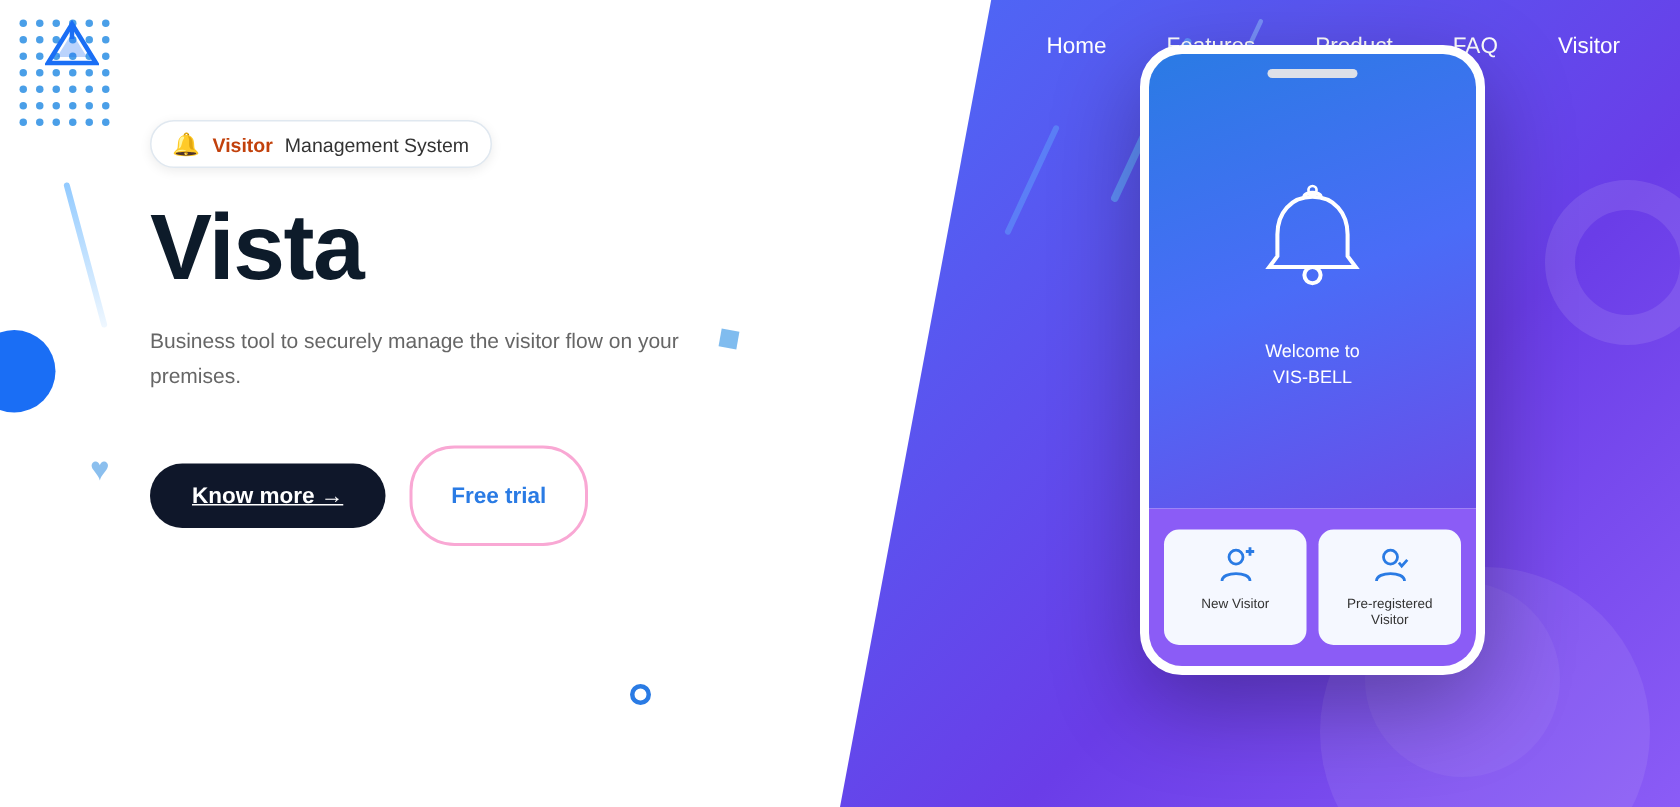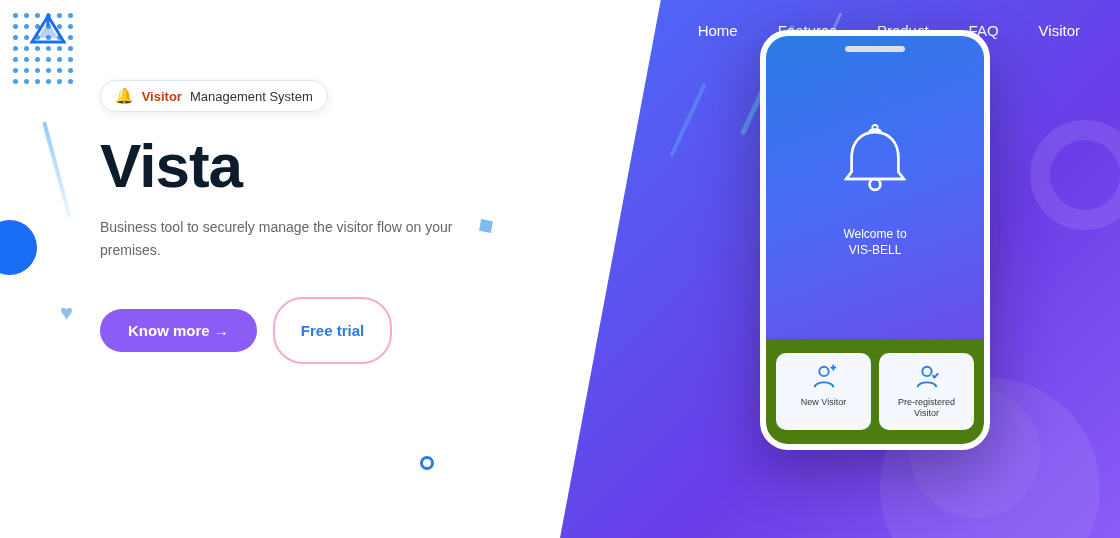--- a/index.html
+++ b/index.html
@@ -228,31 +228,32 @@
       max-width: 360px;
     }
 
     .hero-buttons {
       display: flex;
       gap: 16px;
       align-items: center;
     }
 
     .btn-primary {
-      background: #8b5cf6;
+      background: #0f172a;
       color: #fff;
       border: none;
       border-radius: 30px;
       padding: 13px 28px;
       font-size: 15px;
       font-weight: 600;
       cursor: pointer;
       display: flex;
       align-items: center;
       gap: 8px;
+      text-decoration: underline;
     }
 
     .btn-secondary {
       background: transparent;
       color: #2a7be4;
       border: 2px solid #f9a8d4;
       border-radius: 30px;
       padding: 23px 26px;
       font-size: 15px;
       font-weight: 600;
@@ -318,21 +319,21 @@
 
     .phone-welcome {
       color: #fff;
       font-size: 12px;
       text-align: center;
       line-height: 1.4;
       font-weight: 400;
     }
 
     .phone-footer {
-      background: #4d7c0f;
+      background: #8b5cf6;
       padding: 14px 10px;
       display: flex;
       gap: 8px;
       justify-content: space-around;
     }
 
     .phone-option {
       display: flex;
       flex-direction: column;
       align-items: center;

